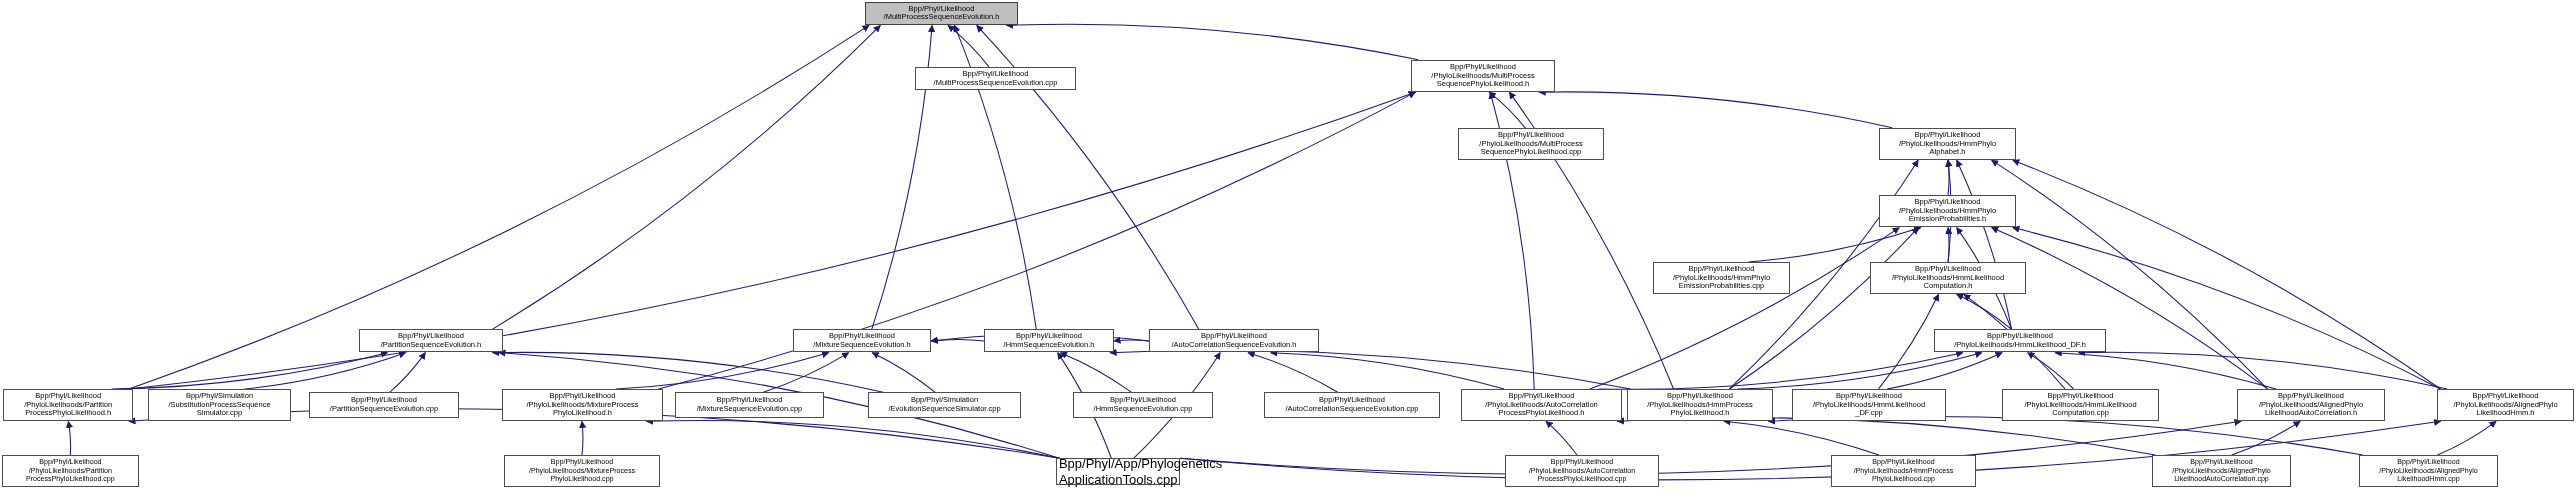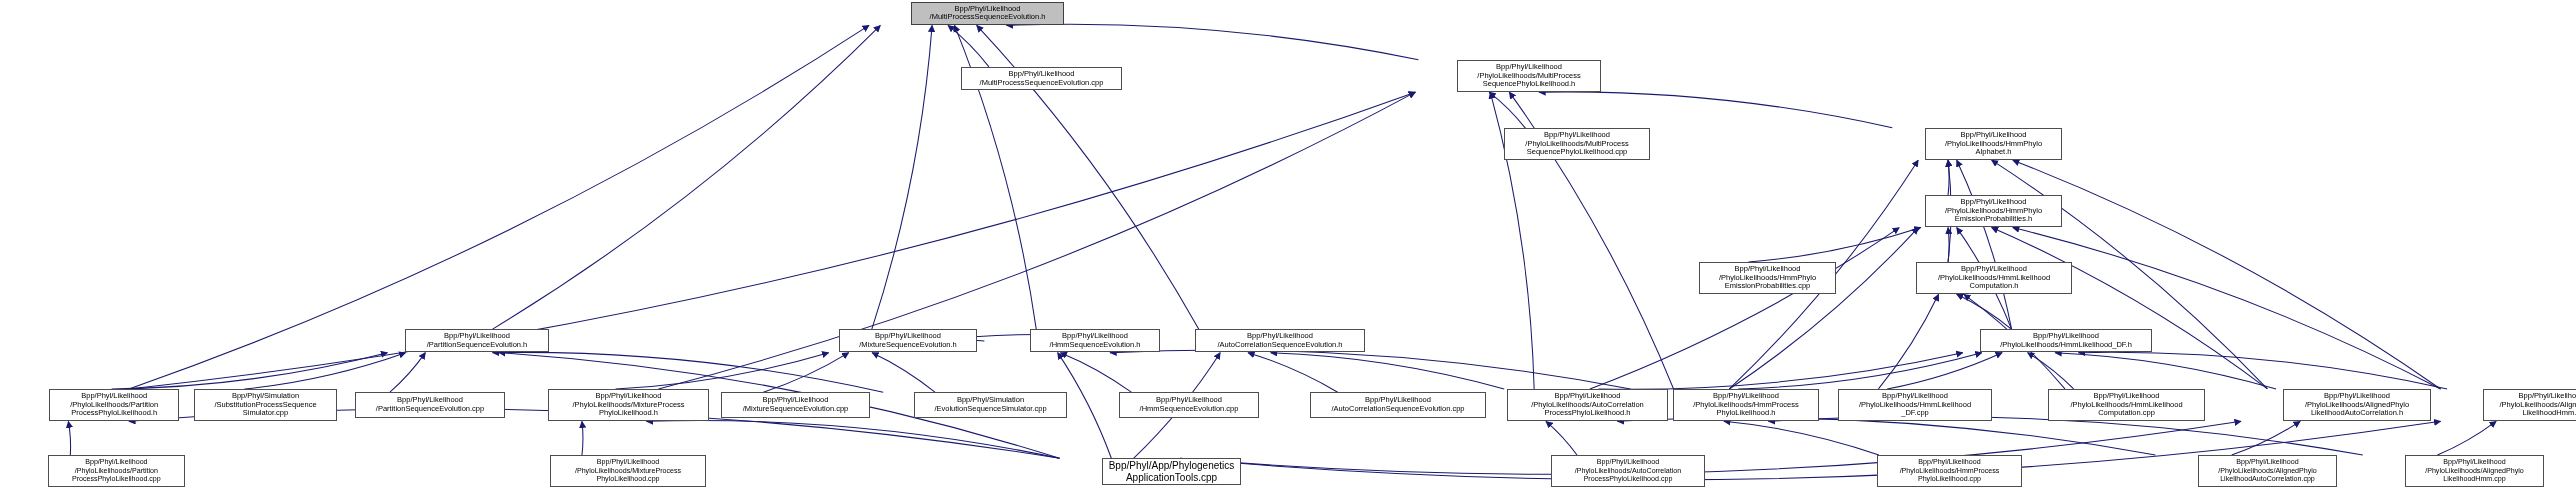--- a/index.html
+++ b/index.html
@@ -29,21 +29,20 @@
     border: 0.6px solid #000000;
     display: flex;
     align-items: center;
     justify-content: center;
     text-align: center;
     color: #000000;
     line-height: 1.18;
     white-space: pre-line;
     padding: 0.6px 1.9px;
     z-index: 5;
-    margin-left: 46px;
   }
   .node.root {
     background: #bfbfbf;
     border: 0.6px solid #404040;
   }
   .node.thick {
     border: 1.3px solid #4d4d4d;
   }
   .node-label {
     display: block;
@@ -197,21 +196,21 @@
 LikelihoodAutoCorrelation.h</span></div>
       <div class="node thick" style="left: 2437px; top: 389px; width: 137px; height: 32px; font-size: 7.5px;"><span class="node-label">Bpp/Phyl/Likelihood
 /PhyloLikelihoods/AlignedPhylo
 LikelihoodHmm.h</span></div>
       <div class="node thick" style="left: 1.9px; top: 455px; width: 137px; height: 32px; font-size: 7.1px;"><span class="node-label">Bpp/Phyl/Likelihood
 /PhyloLikelihoods/Partition
 ProcessPhyloLikelihood.cpp</span></div>
       <div class="node thick" style="left: 504px; top: 455px; width: 156px; height: 32px; font-size: 7.1px;"><span class="node-label">Bpp/Phyl/Likelihood
 /PhyloLikelihoods/MixtureProcess
 PhyloLikelihood.cpp</span></div>
-      <div class="node thick" style="left: 1056px; top: 458px; width: 139px; height: 27px; font-size: 10px; text-align: center;"><span class="node-label">Bpp/Phyl/App/Phylogenetics
+      <div class="node thick" style="left: 1056px; top: 458px; width: 124px; height: 27px; font-size: 13px; text-align: center;"><span class="node-label">Bpp/Phyl/App/Phylogenetics
 ApplicationTools.cpp</span></div>
       <div class="node thick" style="left: 1505px; top: 455px; width: 154px; height: 32px; font-size: 7.1px;"><span class="node-label">Bpp/Phyl/Likelihood
 /PhyloLikelihoods/AutoCorrelation
 ProcessPhyloLikelihood.cpp</span></div>
       <div class="node thick" style="left: 1831px; top: 455px; width: 145px; height: 32px; font-size: 7.1px;"><span class="node-label">Bpp/Phyl/Likelihood
 /PhyloLikelihoods/HmmProcess
 PhyloLikelihood.cpp</span></div>
       <div class="node thick" style="left: 2152px; top: 455px; width: 139px; height: 32px; font-size: 7.1px;"><span class="node-label">Bpp/Phyl/Likelihood
 /PhyloLikelihoods/AlignedPhylo
 LikelihoodAutoCorrelation.cpp</span></div>

